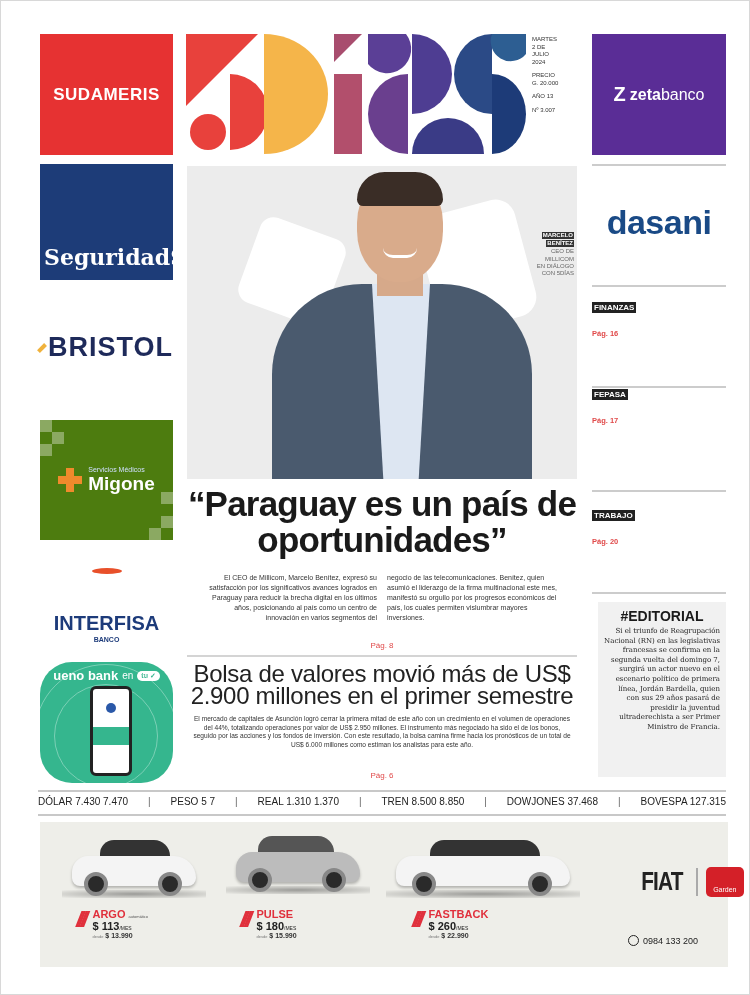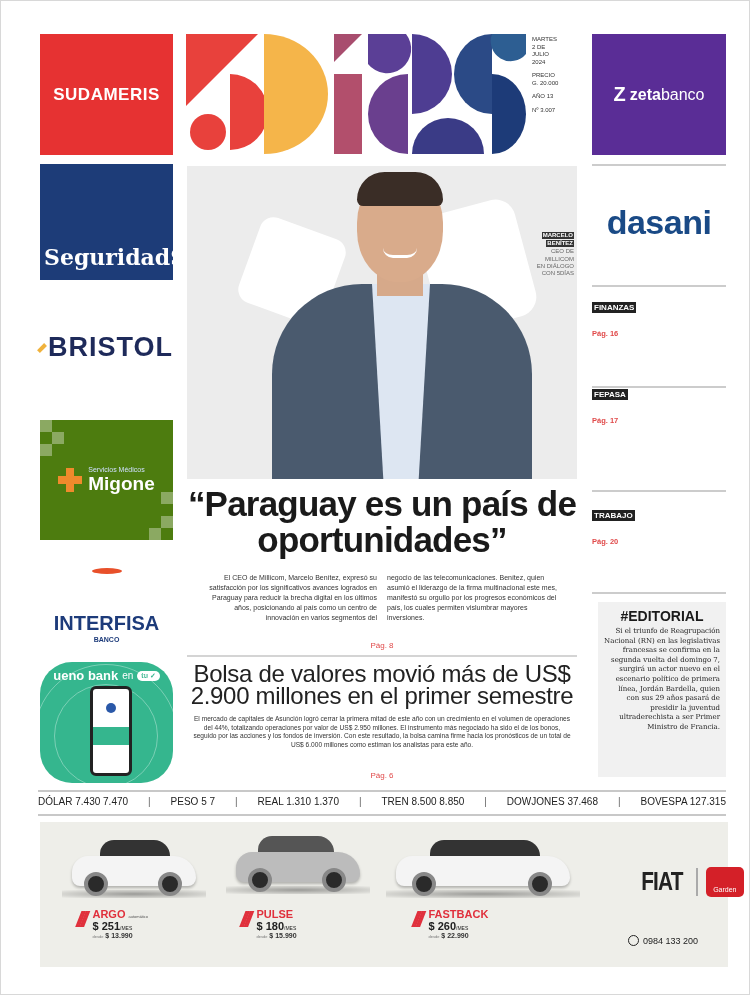--- a/index.html
+++ b/index.html
@@ -296,21 +296,21 @@
       <span class="roof" style="left:34px;width:110px;"></span>
       <span class="bd"></span>
     <span class="w1" style="left:16px;"></span>
       <span class="w2" style="right:18px;"></span>
   </div>
 
   <div class="deal" style="left:36px;">
     <span class="slash">////</span>
     <div>
       <div class="model"><span>ARGO</span> <small style="font-size:4px;color:#555;font-weight:normal;">automático</small></div>
-      <div class="price">$ <span>251</span><small>/MES</small></div>
+      <div class="price">$ <span>113</span><small>/MES</small></div>
       <div class="full"><small>desde</small> <span>$ 13.990</span></div>
     </div>
   </div>
   <div class="deal" style="left:200px;">
     <span class="slash">////</span>
     <div>
       <div class="model">PULSE</div>
       <div class="price">$ <span>180</span><small>/MES</small></div>
       <div class="full"><small>desde</small> <span>$ 15.990</span></div>
     </div>

